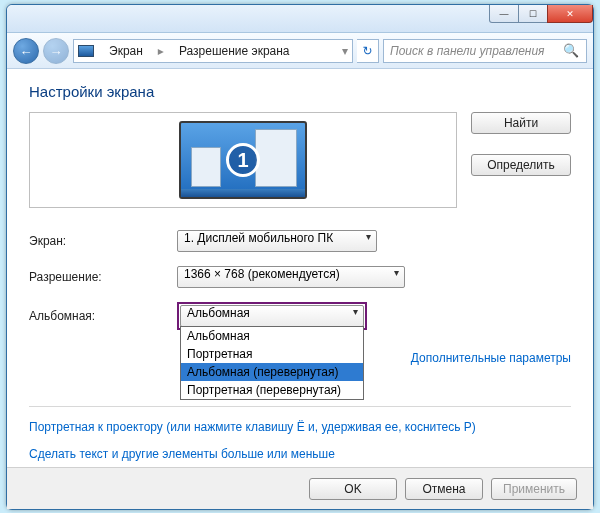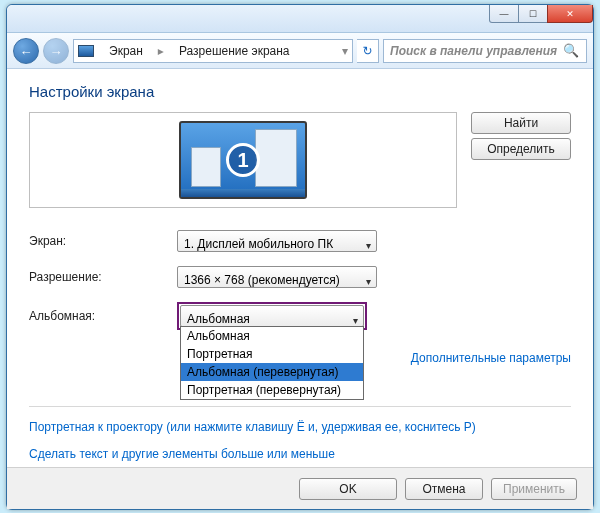--- a/index.html
+++ b/index.html
@@ -9,38 +9,38 @@
 .winbtn { width: 30px; height: 18px; border: 1px solid #6e8aa6; border-top: none; background: linear-gradient(#f0f5fb,#d8e4f2); margin-left: -1px; font-size: 9px; display: flex; align-items: center; justify-content: center; color: #3a3a3a; }
 .winbtn.close { width: 46px; background: linear-gradient(#f28a7a,#d94430); color: #fff; border-color: #8e2f24; border-bottom-right-radius: 4px; }
 .winbtn.min { border-bottom-left-radius: 3px; }
 .navbar { height: 36px; background: linear-gradient(#f7fbff,#dfecf9); border-bottom: 1px solid #b9cee4; display: flex; align-items: center; padding: 0 6px; gap: 4px; }
 .navarrow { width: 26px; height: 26px; border-radius: 50%; background: radial-gradient(circle at 35% 30%, #6ea9e2, #2d6aad); border: 1px solid #3a6fa4; display: flex; align-items: center; justify-content: center; color: #fff; font-size: 13px; }
 .navarrow.fwd { opacity: .45; }
 .addrbar { flex: 1; height: 24px; background: #fff; border: 1px solid #9db8d4; display: flex; align-items: center; padding: 0 4px; font-size: 12px; color: #222; gap: 15px; }
 .addr-icon { width: 16px; height: 12px; background: linear-gradient(#5aa0e0,#1e5a9e); border: 1px solid #2c4a6a; }
 .addr-sep { color: #888; }
 .addr-ref { width: 22px; height: 24px; border: 1px solid #9db8d4; border-left: none; background: #fff; display: flex; align-items: center; justify-content: center; color: #1566c0; font-size: 12px; }
-.searchbox { width: 204px; height: 24px; border: 1px solid #9db8d4; background: #fff; display: flex; align-items: center; padding: 0 6px; font-size: 12px; color: #888; font-style: italic; font-weight: bold; }
+.searchbox { width: 204px; height: 24px; border: 1px solid #9db8d4; background: #fff; display: flex; align-items: center; padding: 0 6px; font-size: 12px; color: #888; font-style: italic; }
 .searchbox .mag { margin-left: auto; color: #1566c0; font-style: normal; font-size: 13px; }
 .content { padding: 14px 22px 0 22px; }
 h2 { font-size: 15px; color: #0a3e82; font-weight: 400; margin-bottom: 12px; }
 .preview-row { display: flex; gap: 14px; margin-bottom: 22px; }
 .preview-box { flex: 1; height: 96px; border: 1px solid #bfbfbf; background: #fff; display: flex; align-items: center; justify-content: center; position: relative; }
 .monitor { width: 128px; height: 78px; background: linear-gradient(#5aa3e6,#1f6bbd); border: 2px solid #3a3a3a; border-radius: 3px; position: relative; overflow: hidden; }
 .mon-window { position: absolute; background: #e8f0f8; border: 1px solid #8aa8c4; }
 .mon-w1 { left: 10px; top: 24px; width: 30px; height: 40px; }
 .mon-w2 { right: 8px; top: 6px; width: 42px; height: 58px; }
 .mon-task { position: absolute; bottom: 0; left: 0; right: 0; height: 8px; background: linear-gradient(#3a7ec0,#1a5294); }
 .mon-num { position: absolute; top: 50%; left: 50%; transform: translate(-50%,-50%); width: 34px; height: 34px; border: 3px solid #fff; border-radius: 50%; background: rgba(28,88,160,.85); color: #fff; font-size: 20px; font-weight: 600; display: flex; align-items: center; justify-content: center; }
-.side-btns { display: flex; flex-direction: column; gap: 4px; }
+.side-btns { display: flex; flex-direction: column; gap: 20px; }
 .btn { height: 22px; padding: 0 14px; font-size: 12px; background: linear-gradient(#fdfdfd,#e6e6e6); border: 1px solid #8f8f8f; border-radius: 3px; color: #222; display: inline-flex; align-items: center; justify-content: center; cursor: default; }
 .btn:disabled { color: #9a9a9a; }
 .form-row { display: flex; align-items: center; margin-bottom: 14px; font-size: 12px; gap: 20px; }
 .form-row label { width: 128px; color: #222; }
-.combo { height: 22px; border: 1px solid #8f8f8f; background: linear-gradient(#fff,#ececec); font-size: 12px; padding: 0 22px 0 6px; position: relative; display: inline-flex; align-items: flex-end; border-radius: 2px; }
+.combo { height: 22px; border: 1px solid #8f8f8f; background: linear-gradient(#fff,#ececec); font-size: 12px; padding: 0 22px 0 6px; position: relative; display: inline-flex; align-items: flex-start; border-radius: 2px; }
 .combo::after { content: "▾"; position: absolute; right: 5px; color: #333; font-size: 10px; }
 .combo.orient { width: 184px; }
 .orient-wrap { position: relative; border: 2px solid #701a75; padding: 1px; }
 .dropdown { position: absolute; top: 22px; left: 1px; width: 184px; background: #fff; border: 1px solid #6a6a6a; font-size: 12px; z-index: 5; }
 .dropdown div { padding: 2px 6px; }
 .dropdown .hl { background: #2e7bd1; color: #000000; }
 .link { color: #0066cc; font-size: 12px; text-decoration: none; display: inline-block; margin-bottom: 10px; }
 .adv-link { position: absolute; right: 22px; top: 346px; }
 .footer { position: absolute; bottom: 0; left: 0; right: 0; height: 42px; background: #f0f0f0; border-top: 1px solid #d0d0d0; display: flex; align-items: center; justify-content: flex-end; gap: 8px; padding: 0 16px; }
 .arrow-ann { position: absolute; left: 224px; bottom: 16px; width: 62px; height: 10px; }
@@ -95,21 +95,21 @@
 
     <div class="form-row">
       <label>Экран:</label>
       <div class="combo" style="width:200px">
         <span>1. Дисплей мобильного ПК</span>
       </div>
     </div>
 
     <div class="form-row">
       <label>Разрешение:</label>
-      <div class="combo" style="width:200px">
+      <div class="combo" style="width:228px">
         <span>1366 × 768 (рекомендуется)</span>
       </div>
     </div>
 
     <div class="form-row">
       <label>Альбомная:</label>
       <div class="orient-wrap">
         <div class="combo orient">
           <span>Альбомная</span>
         </div>
@@ -127,17 +127,17 @@
     <div style="height:58px"></div>
     <hr class="sep">
     <a class="link">Портретная к проектору (или нажмите клавишу Ё и, удерживая ее, коснитесь P)</a><br>
     <a class="link">Сделать текст и другие элементы больше или меньше</a><br>
     <a class="link">Какие параметры монитора следует выбрать?</a>
   </div>
 
   <div class="arrow-ann"></div>
 
   <div class="footer">
-    <button class="btn" style="width:98px">OK</button>
+    <button class="btn" style="width:88px">OK</button>
     <button class="btn" style="width:78px">Отмена</button>
     <button class="btn" style="width:86px" disabled="">Применить</button>
   </div>
 </div>
 
 </body></html>

